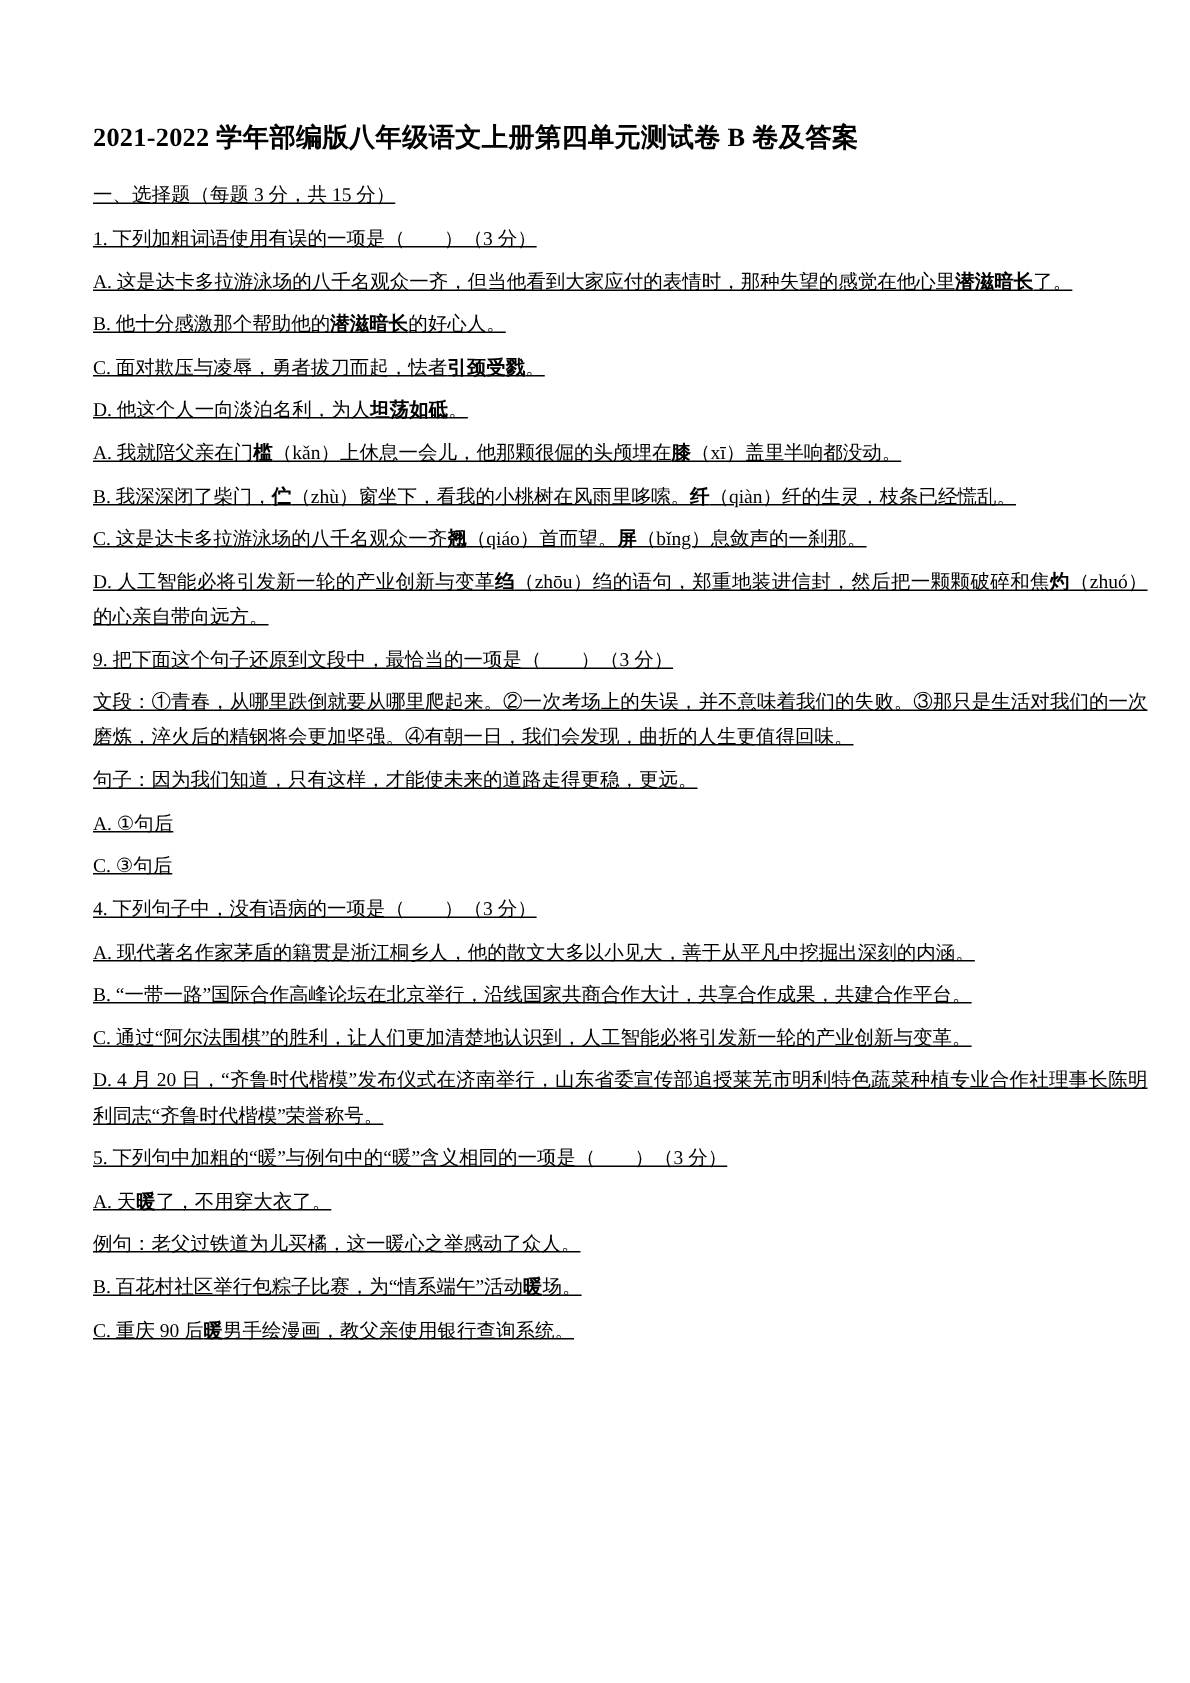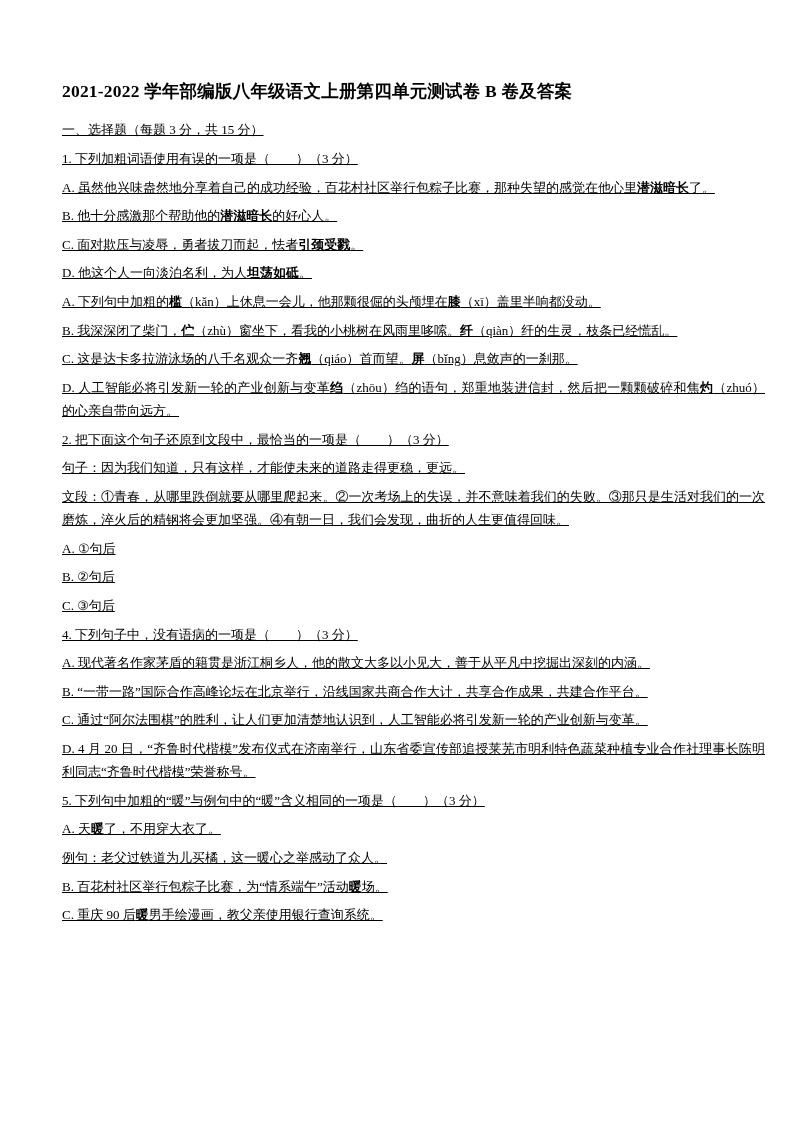--- a/index.html
+++ b/index.html
@@ -45,35 +45,34 @@
 </head>
 <body>
 
 <div class="page">
 
   <h1 class="doc-title">2021-2022 学年部编版八年级语文上册第四单元测试卷 B 卷及答案</h1>
 
   <p class="line">一、选择题（每题 3 分，共 15 分）</p>
 
   <p class="line">1. 下列加粗词语使用有误的一项是（　　）（3 分）</p>
-  <p class="line opt"><span>A. 虽然他兴味盎然地分享着自己的成功经验，百花村社区举行包粽子比赛，那种失望的感觉在他心里</span><b>潜滋暗长</b><span>了。</span></p>
+  <p class="line opt"><span>A. 这是达卡多拉游泳场的八千名观众一齐，但当他看到大家应付的表情时，那种失望的感觉在他心里</span><b>潜滋暗长</b><span>了。</span></p>
   <p class="line opt"><span>B. 他十分感激那个帮助他的</span><b>潜滋暗长</b><span>的好心人。</span></p>
   <p class="line opt"><span>C. 面对欺压与凌辱，勇者拔刀而起，怯者</span><b>引颈受戮</b><span>。</span></p>
   <p class="line opt"><span>D. 他这个人一向淡泊名利，为人</span><b>坦荡如砥</b><span>。</span></p>
 
-  <p class="line opt"><span>A. 下列句中加粗的</span><b>槛</b><span>（kǎn）上休息一会儿，他那颗很倔的头颅埋在</span><b>膝</b><span>（xī）盖里半响都没动。</span></p>
+  <p class="line opt"><span>A. 我就陪父亲在门</span><b>槛</b><span>（kǎn）上休息一会儿，他那颗很倔的头颅埋在</span><b>膝</b><span>（xī）盖里半响都没动。</span></p>
   <p class="line opt"><span>B. 我深深闭了柴门，</span><b>伫</b><span>（zhù）窗坐下，看我的小桃树在风雨里哆嗦。</span><b>纤</b><span>（qiàn）纤的生灵，枝条已经慌乱。</span></p>
   <p class="line opt"><span>C. 这是达卡多拉游泳场的八千名观众一齐</span><b>翘</b><span>（qiáo）首而望。</span><b>屏</b><span>（bǐng）息敛声的一刹那。</span></p>
   <p class="line opt"><span>D. 人工智能必将引发新一轮的产业创新与变革</span><b>绉</b><span>（zhōu）绉的语句，郑重地装进信封，然后把一颗颗破碎和焦</span><b>灼</b><span>（zhuó）的心亲自带向远方。</span></p>
 
-  <p class="line">2. 把下面这个句子还原到文段中，最恰当的一项是（　　）（3 分）</p>
+  <p class="line">9. 把下面这个句子还原到文段中，最恰当的一项是（　　）（3 分）</p>
+  <p class="line">文段：①青春，从哪里跌倒就要从哪里爬起来。②一次考场上的失误，并不意味着我们的失败。③那只是生活对我们的一次磨炼，淬火后的精钢将会更加坚强。④有朝一日，我们会发现，曲折的人生更值得回味。</p>
   <p class="line">句子：因为我们知道，只有这样，才能使未来的道路走得更稳，更远。</p>
-  <p class="line">文段：①青春，从哪里跌倒就要从哪里爬起来。②一次考场上的失误，并不意味着我们的失败。③那只是生活对我们的一次磨炼，淬火后的精钢将会更加坚强。④有朝一日，我们会发现，曲折的人生更值得回味。</p>
   <p class="line opt">A. ①句后</p>
-  <p class="line opt">B. ②句后</p>
   <p class="line opt">C. ③句后</p>
 
   <p class="line">4. 下列句子中，没有语病的一项是（　　）（3 分）</p>
   <p class="line opt">A. 现代著名作家茅盾的籍贯是浙江桐乡人，他的散文大多以小见大，善于从平凡中挖掘出深刻的内涵。</p>
   <p class="line opt">B. “一带一路”国际合作高峰论坛在北京举行，沿线国家共商合作大计，共享合作成果，共建合作平台。</p>
   <p class="line opt">C. 通过“阿尔法围棋”的胜利，让人们更加清楚地认识到，人工智能必将引发新一轮的产业创新与变革。</p>
   <p class="line opt">D. 4 月 20 日，“齐鲁时代楷模”发布仪式在济南举行，山东省委宣传部追授莱芜市明利特色蔬菜种植专业合作社理事长陈明利同志“齐鲁时代楷模”荣誉称号。</p>
 
   <p class="line">5. 下列句中加粗的“暖”与例句中的“暖”含义相同的一项是（　　）（3 分）</p>
   <p class="line opt"><span>A. 天</span><b>暖</b><span>了，不用穿大衣了。</span></p>

